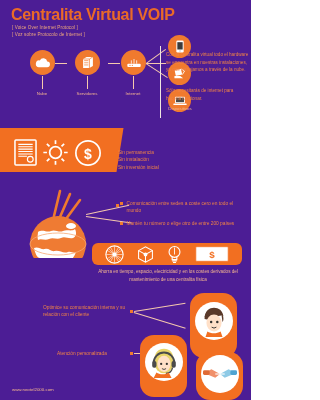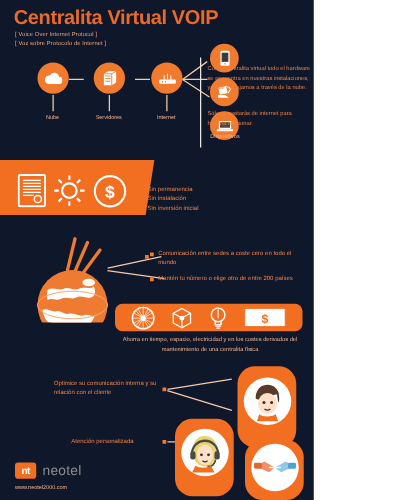--- a/index.html
+++ b/index.html
@@ -4,21 +4,21 @@
 <style>
   * { box-sizing: border-box; margin:0; padding:0; }
   html,body { width:251px; height:400px; }
   body {
     font-family: "Liberation Sans", sans-serif;
     background:#ffffff;
     position:relative;
     overflow:hidden;
     color:#e8733a;
   }
-  .page { position:relative; width:251px; height:400px; background:#0f172a; }
+  .page { position:relative; width:251px; height:400px; background:#4c1d95; }
 
   
   .title {
     position:absolute; left:11px; top:6px;
     font-size:16px; font-weight:bold; letter-spacing:-0.3px;
     color:#ea6a28; white-space:nowrap;
   }
   .sub1 { position:absolute; left:12px; top:25px; font-size:4.6px; color:#f0a87e; letter-spacing:0.1px; }
   .sub2 { position:absolute; left:12px; top:32px; font-size:4.6px; color:#f0a87e; letter-spacing:0.1px; }
 
@@ -312,19 +312,15 @@
       <svg width="34" height="26" viewBox="0 0 36 26">
         <path d="M1 12 L9 8 L18 13 L13 17 L6 14 Z" fill="#f0906a"></path>
         <path d="M35 12 L27 8 L18 13 L23 17 L30 14 Z" fill="#8ecae6"></path>
         <rect x="0" y="9" width="7" height="5" rx="1.5" fill="#e06a35"></rect>
         <rect x="29" y="9" width="7" height="5" rx="1.5" fill="#4fa3d1"></rect>
         <path d="M13 13 L23 13" stroke="#ffffff" stroke-width="1.2"></path>
       </svg>
     </div>
   </div>
 
-  <div class="logo">
-    <span class="logo-mark">nt</span>
-    <span class="logo-text">neotel</span>
-  </div>
   <div class="url">www.neotel2000.com</div>
 
 </div>
 
 </body></html>

